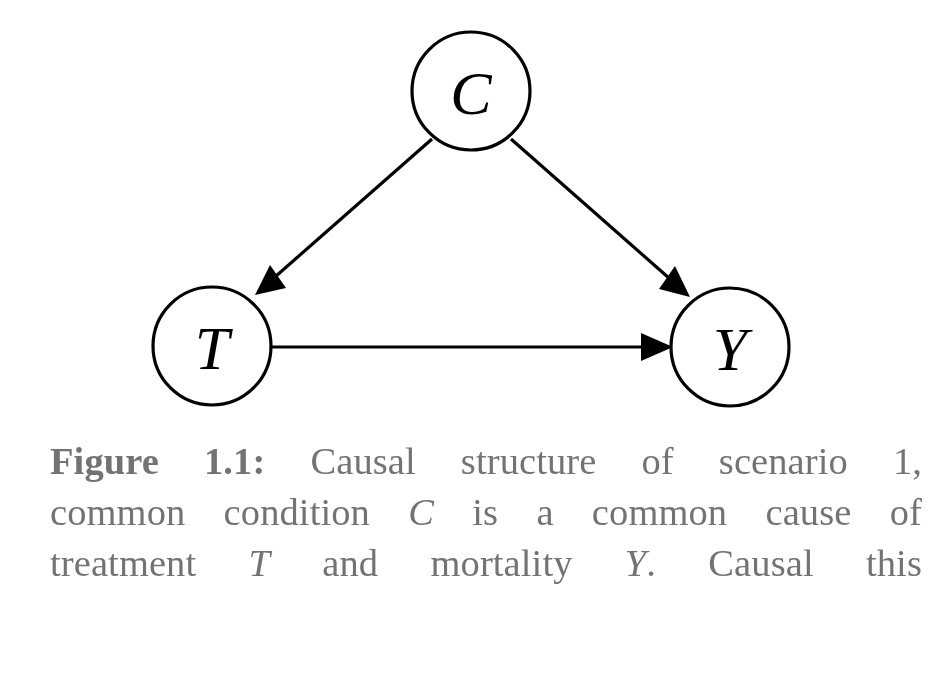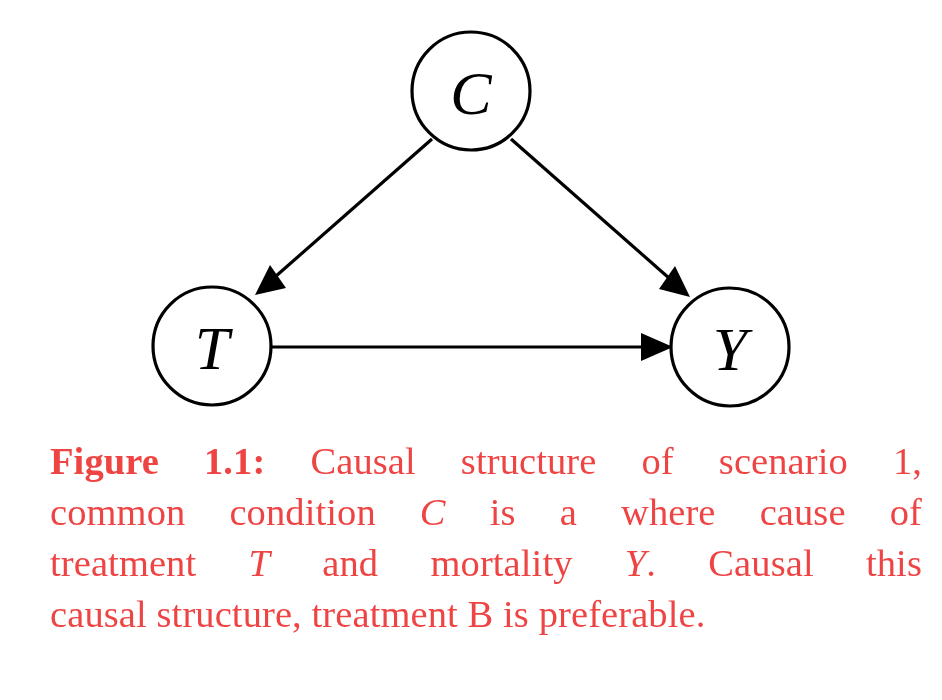--- a/index.html
+++ b/index.html
@@ -60,21 +60,21 @@
   #caption {
     position: absolute;
     left: 50px;
     top: 436px;
     width: 872px;
     font-size: 38.5px;
     line-height: 51px;
     text-align: justify;
     text-align-last: justify;
     letter-spacing: 0.1px;
-    color: #ef4444;
+    color: #737373;
     -webkit-hyphens: none;
     hyphens: none;
   }
   #caption .cap-line {
     display: block;
     text-align: justify;
     text-align-last: justify;
     white-space: nowrap;
   }
   #caption .cap-line.last {
@@ -123,18 +123,17 @@
       <g>
         <circle class="node-circle" cx="730" cy="347" r="59"></circle>
         <text class="node-label" x="730" y="349">Y</text>
       </g>
 
     </svg>
   </div>
 
   <div id="caption">
     <span class="cap-line"><span class="cap-bold">Figure 1.1:</span><span> Causal structure of scenario 1,</span></span>
-    <span class="cap-line"><span>common condition </span><span class="cap-var">C</span><span> is a where cause of</span></span>
+    <span class="cap-line"><span>common condition </span><span class="cap-var">C</span><span> is a common cause of</span></span>
     <span class="cap-line"><span>treatment </span><span class="cap-var">T</span><span> and mortality </span><span class="cap-var">Y</span><span>. Causal this</span></span>
-    <span class="cap-line last"><span>causal structure, treatment B is preferable.</span></span>
   </div>
 
 </div>
 
 </body></html>

